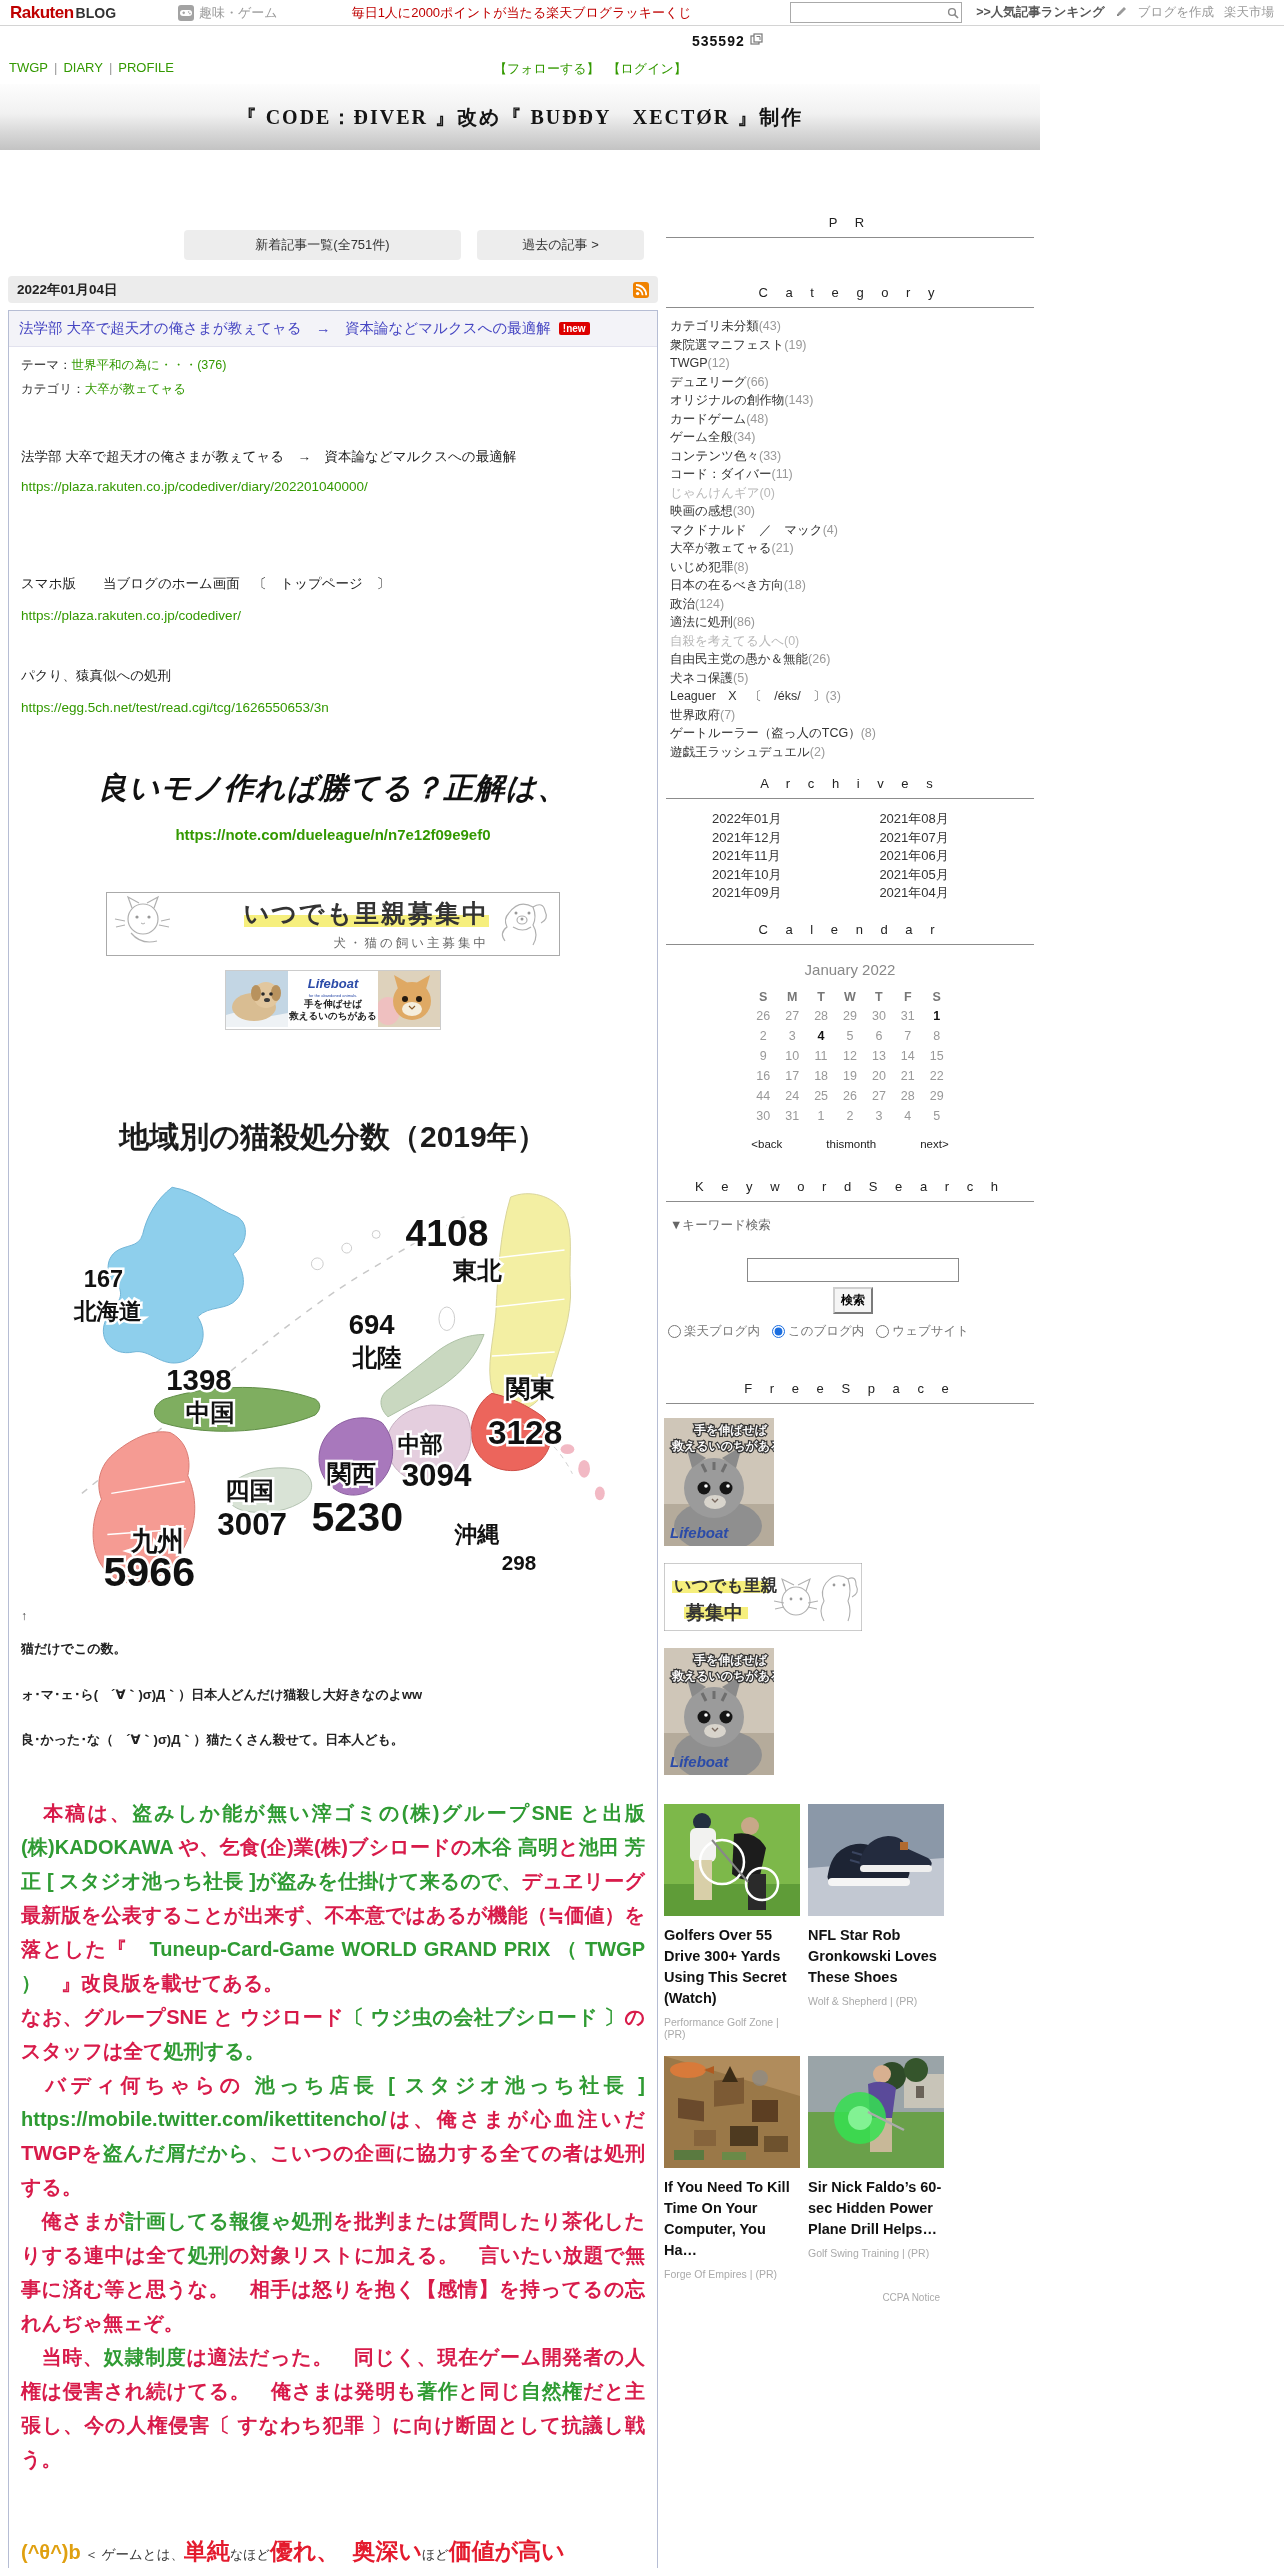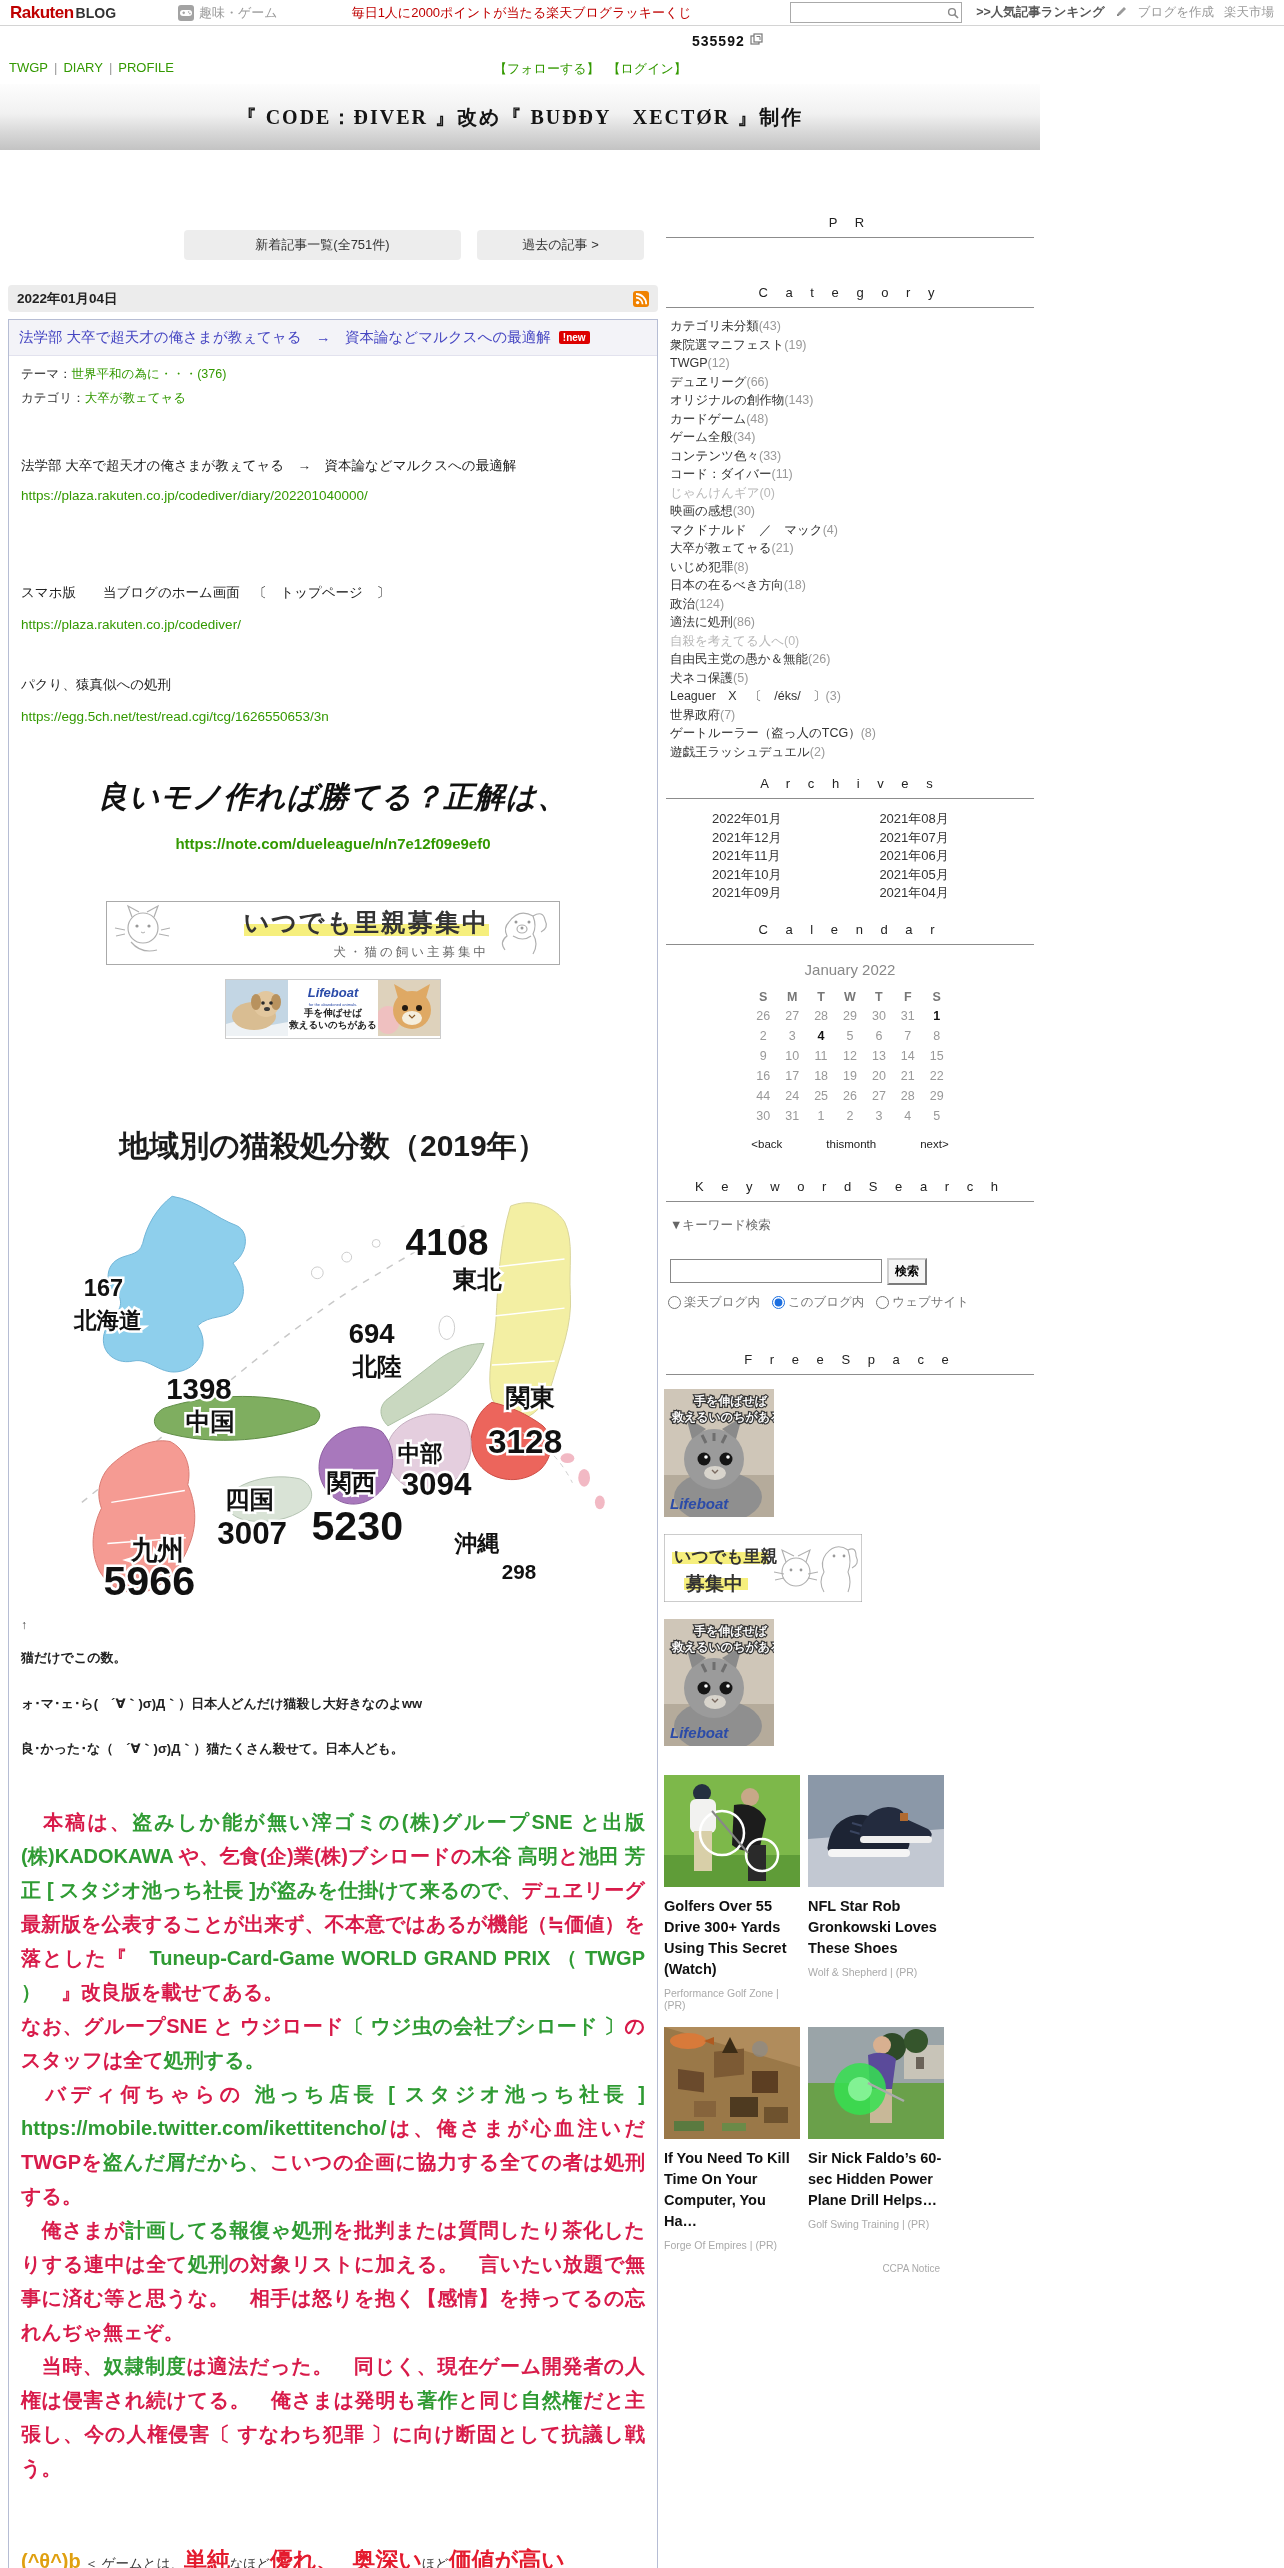--- a/index.html
+++ b/index.html
@@ -34,21 +34,21 @@
     font-family:"Liberation Serif","DejaVu Serif",serif;font-size:20px;font-weight:bold;letter-spacing:2px;color:#141414;}
   
   .layout{display:flex;align-items:flex-start;width:1040px;}
   .main{width:650px;margin-left:8px;box-sizing:border-box;}
   .sidebar{width:372px;margin-left:6px;padding-top:56px;box-sizing:border-box;font-size:12.5px;}
   
   .toolbar{margin-top:80px;display:flex;gap:16px;padding-left:176px;}
   .btn{background:#ededed;border-radius:4px;font-size:13px;color:#333;text-align:center;padding:6px 0;}
   .btn-new{width:277px;}
   .btn-past{width:167px;}
-  .datebar{margin-top:25px;background:#ececec;border-radius:4px;height:27px;display:flex;align-items:center;padding:0 9px;font-weight:bold;font-size:13.5px;color:#222;}
+  .datebar{margin-top:16px;background:#ececec;border-radius:4px;height:27px;display:flex;align-items:center;padding:0 9px;font-weight:bold;font-size:13.5px;color:#222;}
   .rss{margin-left:auto;display:flex;}
   .postbox{margin-top:7px;border:1px solid #b6bdd4;background:#fff;min-height:2300px;}
   .post-title-bar{background:#f3f3f8;border-bottom:1px solid #e2e2ee;padding:8px 10px;font-size:14.5px;color:#4545c2;display:flex;align-items:center;gap:8px;}
   .badge-new{background:#dd0000;color:#fff;font-size:10px;font-weight:bold;padding:1px 4px;border-radius:2px;}
   .post-meta{padding:10px 12px 0;font-size:12.5px;color:#333;}
   .post-meta div{margin-bottom:7px;}
   .glink{color:#339900;}
   .post-body{padding:6px 12px 0;font-size:13.5px;line-height:1.5;color:#222;}
   .body-title{margin-top:36px;}
   .body-url{margin-top:10px;}
@@ -97,21 +97,21 @@
   .arch-col2{margin-left:98px;}
   .arch-item a{color:#333;}
   .cal-month{color:#888;font-size:15px;text-align:center;margin-top:16px;}
   table.cal{margin:8px auto 0;border-spacing:15px 4px;font-size:12.5px;color:#999;}
   table.cal th{font-weight:bold;color:#777;padding:0;}
   table.cal td{text-align:center;padding:1px 0;}
   table.cal td.bold{color:#111;font-weight:bold;}
   .cal-nav{display:flex;justify-content:center;gap:44px;font-size:11.5px;color:#222;margin-top:10px;}
   .cal-nav a{color:#222;}
   .kw-label{color:#666;font-size:12.5px;margin:15px 0 24px 6px;}
-  .kw-row{display:flex;align-items:center;gap:5px;padding-left:6px;}
+  .kw-row{display:flex;align-items:center;gap:5px;padding-left:6px;flex-direction:column;}
   .kw-row input[type=text]{width:206px;height:20px;border:1px solid #888;}
   .kw-btn{font-weight:bold;font-size:12px;border:2px outset #cfcfcf;background:#f5f5f5;padding:3px 6px;font-family:inherit;}
   .kw-radios{display:flex;gap:12px;margin-top:9px;color:#777;font-size:12.5px;align-items:center;padding-left:4px;}
   .kw-radios label{display:flex;align-items:center;gap:3px;}
   .kw-radios input{accent-color:#1b6ee0;margin:0;}
   .fs-img{display:block;margin-top:14px;}
   .ads{display:flex;flex-wrap:wrap;gap:16px 8px;width:280px;margin-top:26px;}
   .ad-card{width:136px;}
   .ad-title{font-size:14.5px;font-weight:bold;line-height:21px;margin-top:6px;color:#111;}
   .ad-src{font-size:10.5px;color:#aaa;margin-top:7px;}

